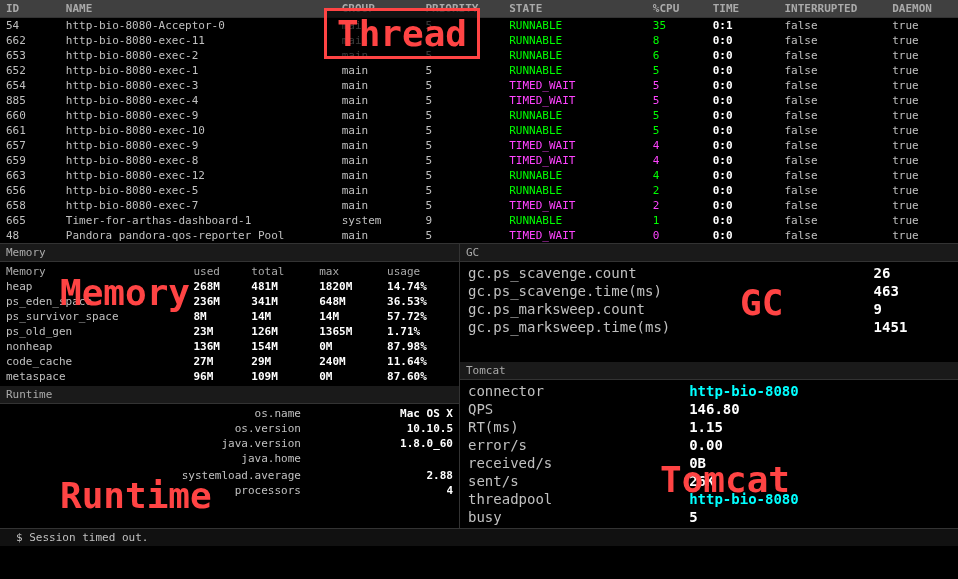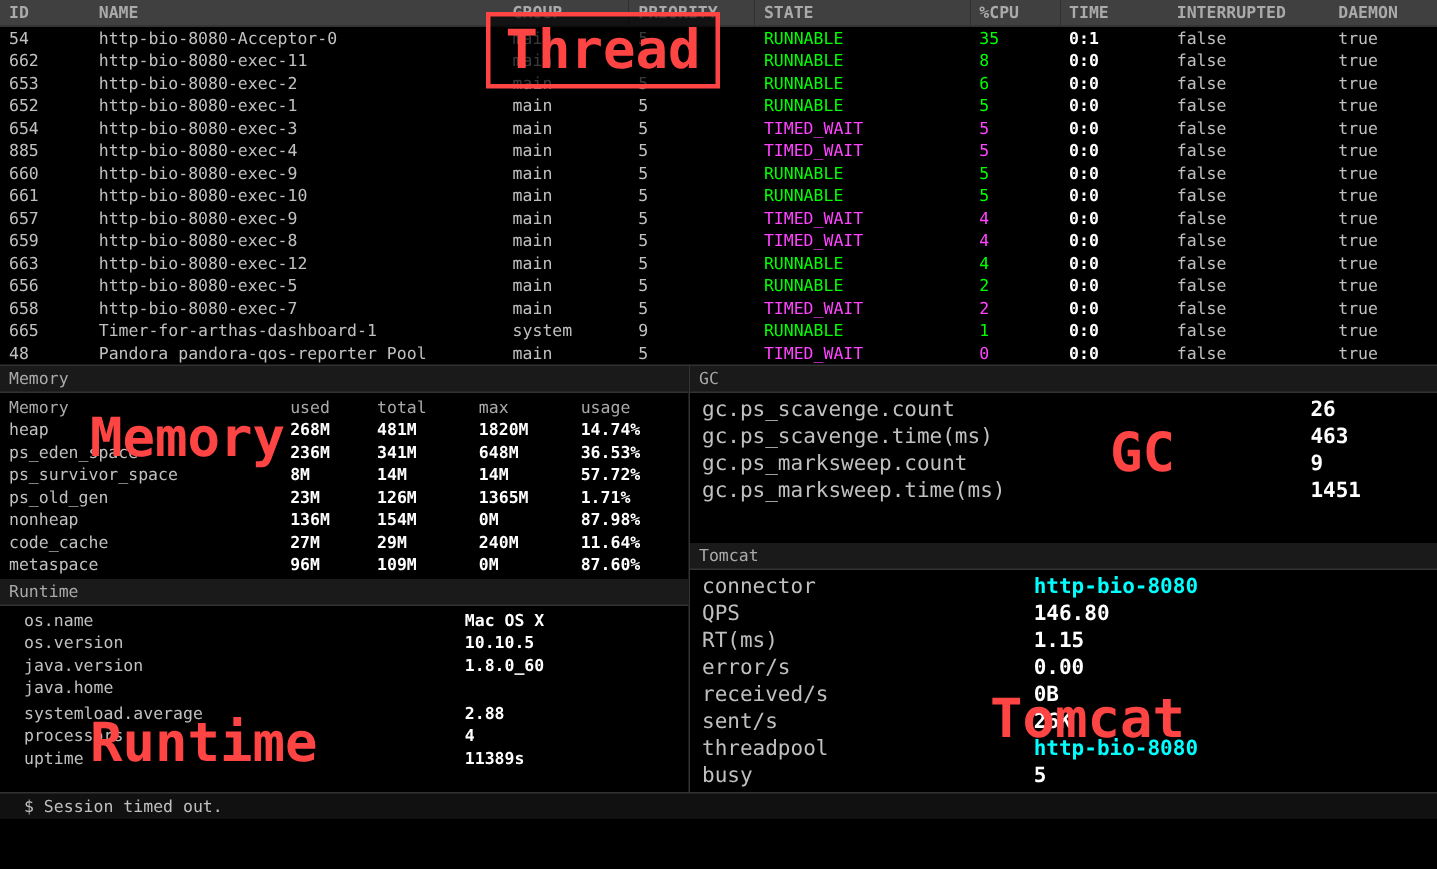--- a/index.html
+++ b/index.html
@@ -124,23 +124,24 @@
       color: #ff4444;
       z-index: 10;
     }
 
     
     table.runtime-table {
       width: 100%;
       border-collapse: collapse;
     }
     table.runtime-table td {
-      padding: 1px 16px;
+      padding: 1px 6px;
       font-size: 11px;
       white-space: nowrap;
+      text-align: right;
     }
     .runtime-label {
       position: absolute;
       bottom: 8px;
       left: 60px;
       font-size: 36px;
       font-weight: bold;
       color: #ff4444;
       z-index: 10;
     }
@@ -465,24 +466,20 @@
     <td class="val-bright"></td>
   </tr>
               <tr>
     <td>systemload.average</td>
     <td class="val-bright">2.88</td>
   </tr>
               <tr>
     <td>processors</td>
     <td class="val-bright">4</td>
   </tr>
-              <tr>
-    <td>uptime</td>
-    <td class="val-bright">11389s</td>
-  </tr>
             </tbody>
         </table>
       </div>
     </div>
   </div>
 
   <div id="right-panels">
 
     <div>
       <div class="panel-header">GC</div>

